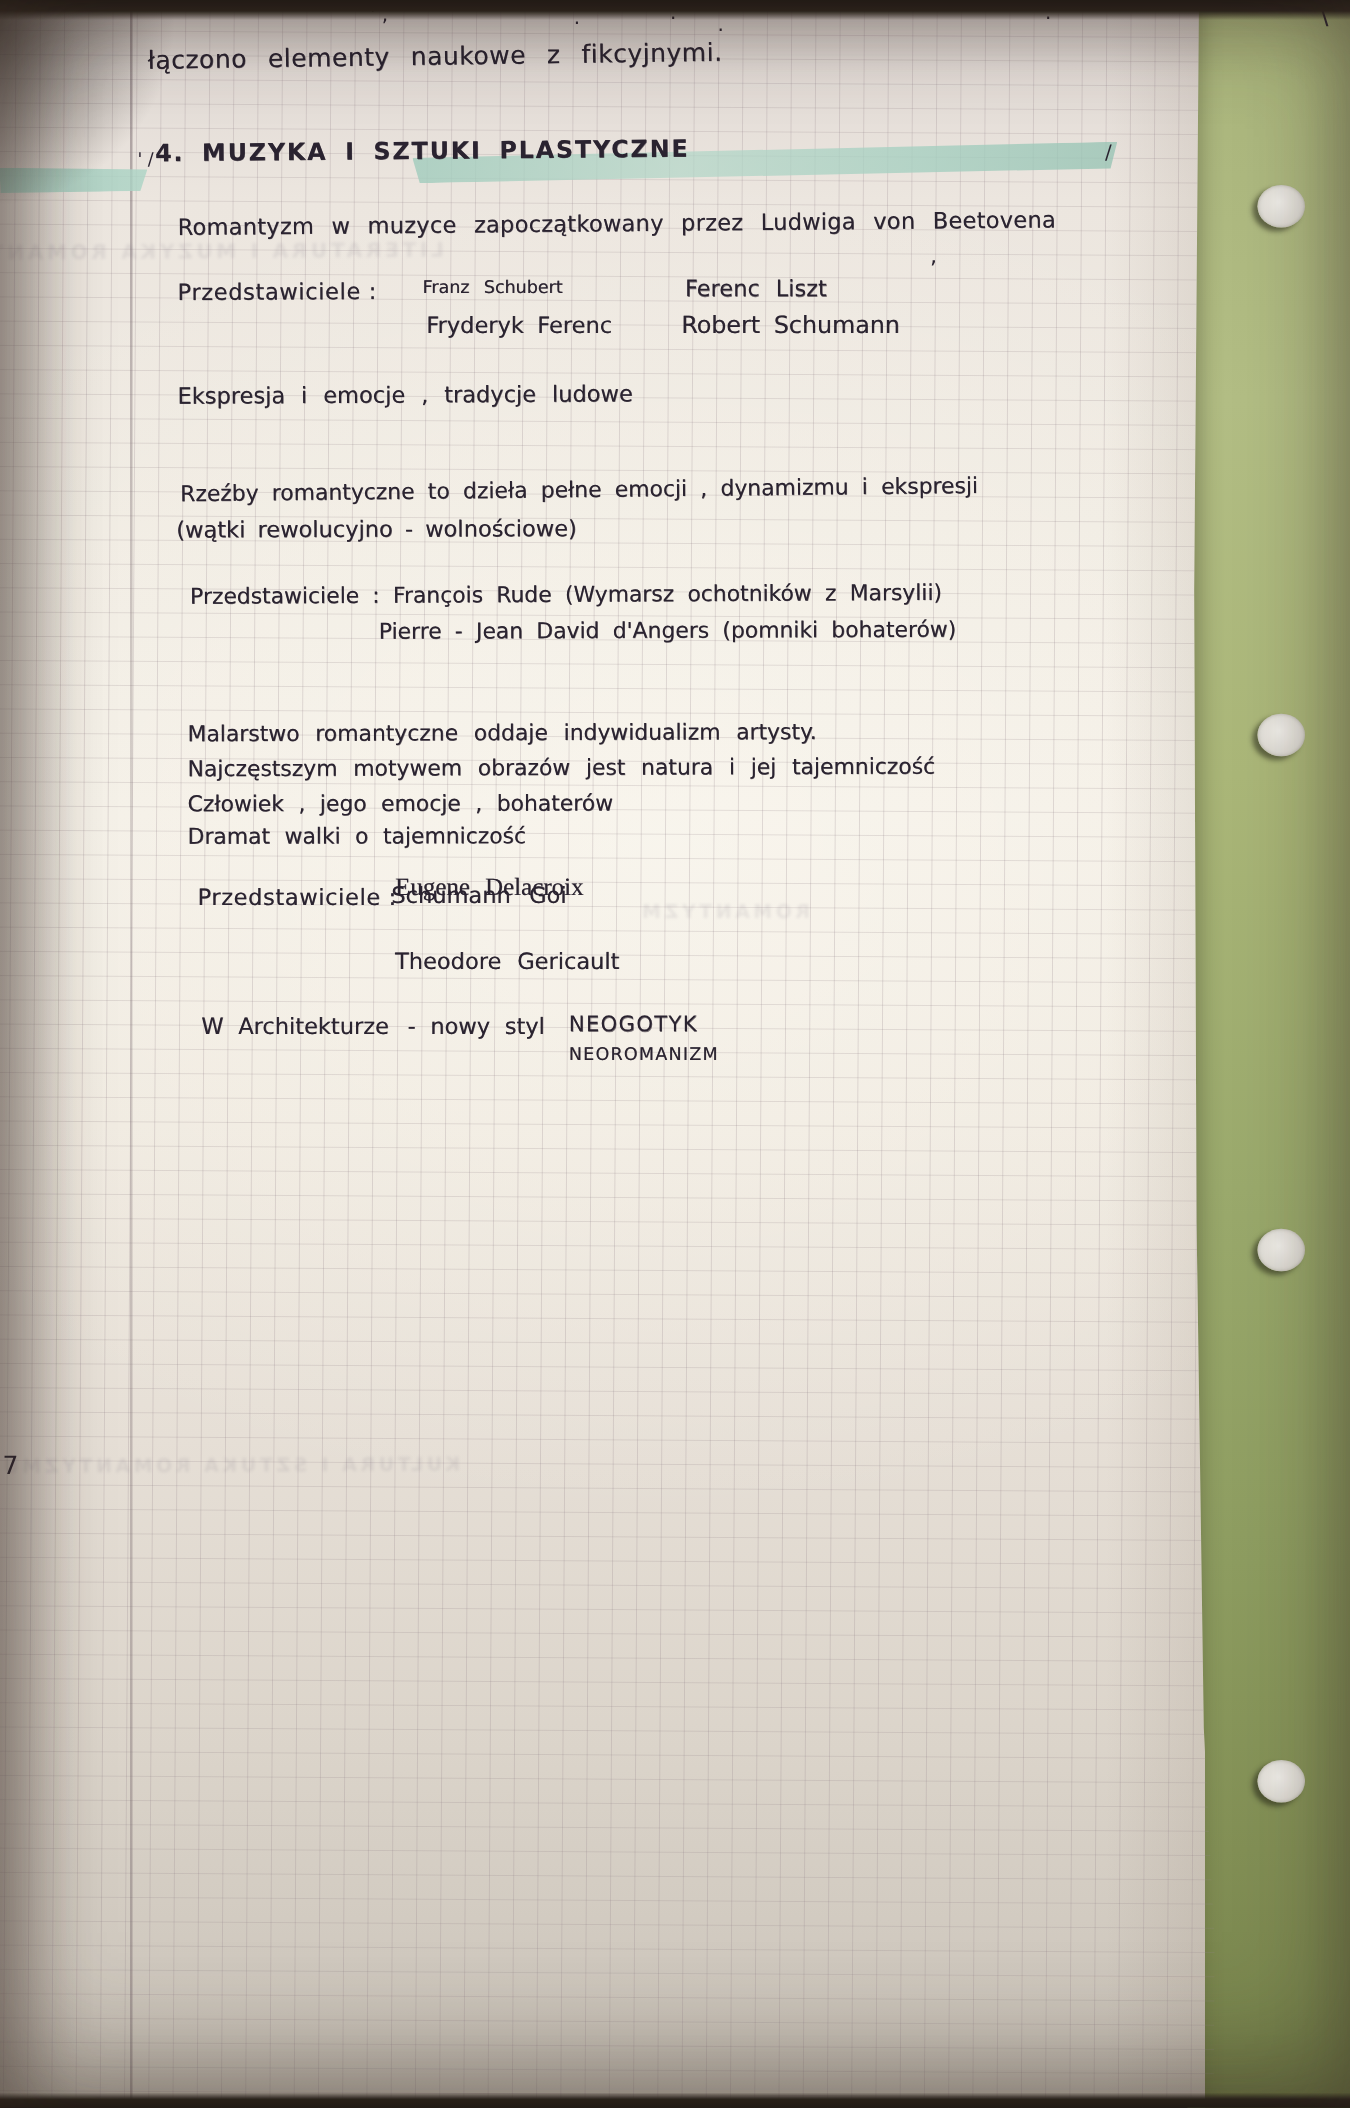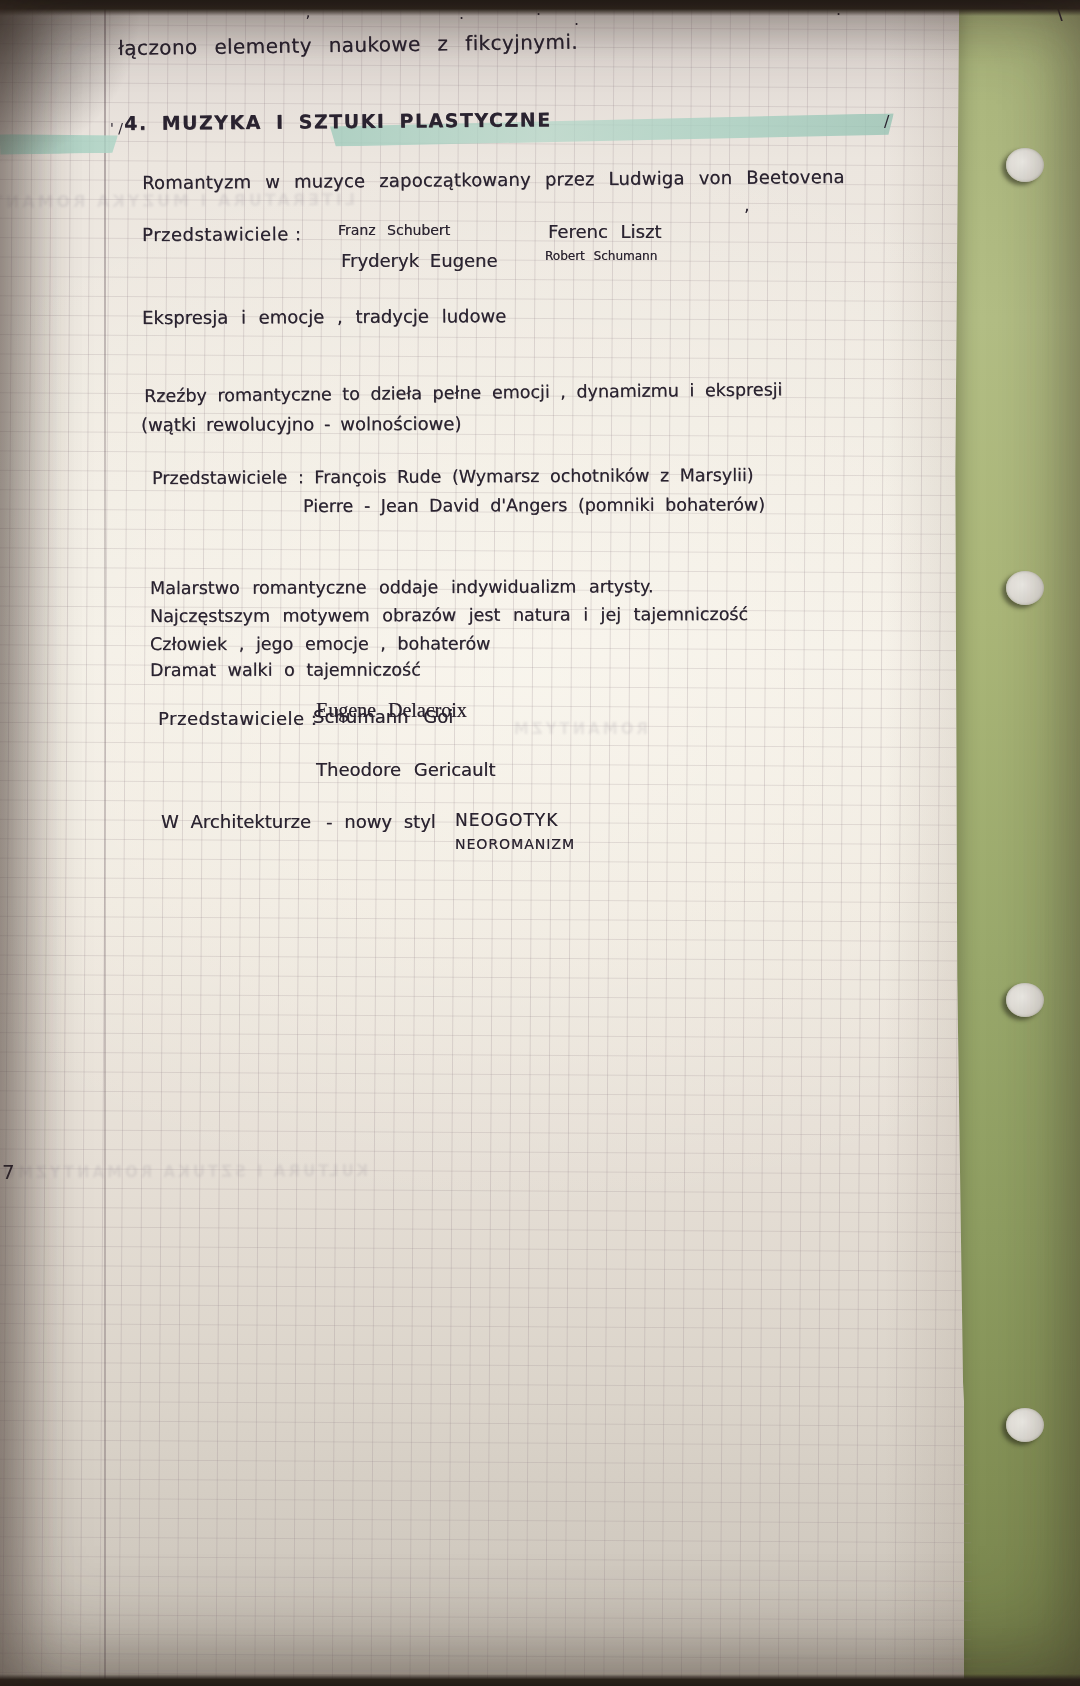--- a/index.html
+++ b/index.html
@@ -73,22 +73,22 @@
         <div class="ghost" style="left: 648px; top: 720px; font-size: 15px; transform: scaleX(-1) rotate(0deg);">ROMANTYZM</div>
         <div class="ghost" style="left: 368px; top: 1162px; font-size: 15px; transform: scaleX(-1) rotate(0.3deg);">KULTURA I SZTUKA ROMANTYZMU ARTYKA</div>
       </div>
     <div class="hw-layer">
         <div class="hw" style="left: 118px; top: 36px; font-size: 20px; word-spacing: 10px; letter-spacing: 0.4px; transform: rotate(-0.8deg);">łączono elementy naukowe z fikcyjnymi.</div>
         <div class="hw hd" style="left: 124px; top: 112px; font-size: 19px; word-spacing: 6px; transform: rotate(-0.5deg);">4. MUZYKA I SZTUKI PLASTYCZNE</div>
         <div class="hw" style="left: 142px; top: 172px; font-size: 18px; word-spacing: 8px; letter-spacing: 0.2px; transform: rotate(-0.5deg);">Romantyzm w muzyce zapoczątkowany przez Ludwiga von Beetovena</div>
         <div class="hw" style="left: 142px; top: 224px; font-size: 18px; letter-spacing: 0.5px; transform: rotate(-0.3deg);">Przedstawiciele :</div>
         <div class="hw" style="left: 338px; top: 222px; font-size: 14px; word-spacing: 7px;">Franz Schubert</div>
         <div class="hw" style="left: 548px; top: 221px; font-size: 18px; word-spacing: 7px;">Ferenc Liszt</div>
-        <div class="hw" style="left: 341px; top: 250px; font-size: 18px; word-spacing: 5px;">Fryderyk Eugene</div>
-        <div class="hw" style="left: 545px; top: 249px; font-size: 12px; word-spacing: 5px;">Robert Schumann</div>
+        <div class="hw" style="left: 341px; top: 250px; font-size: 18px; word-spacing: 5px;">Fryderyk Ferenc</div>
+        <div class="hw" style="left: 545px; top: 249px; font-size: 19px; word-spacing: 5px;">Robert Schumann</div>
         <div class="hw" style="left: 142px; top: 307px; font-size: 18px; word-spacing: 7px; transform: rotate(-0.3deg);">Ekspresja i emocje , tradycje ludowe</div>
         <div class="hw" style="left: 144px; top: 386px; font-size: 17.5px; word-spacing: 5px; transform: rotate(-0.6deg);">Rzeźby romantyczne to dzieła pełne emocji , dynamizmu i ekspresji</div>
         <div class="hw" style="left: 141px; top: 414px; font-size: 18px; word-spacing: 4px; transform: rotate(-0.2deg);">(wątki rewolucyjno - wolnościowe)</div>
         <div class="hw" style="left: 152px; top: 468px; font-size: 17.5px; word-spacing: 5px; transform: rotate(-0.3deg);">Przedstawiciele : François Rude (Wymarsz ochotników z Marsylii)</div>
         <div class="hw" style="left: 303px; top: 496px; font-size: 17.5px; word-spacing: 5px; transform: rotate(-0.2deg);">Pierre - Jean David d'Angers (pomniki bohaterów)</div>
         <div class="hw" style="left: 150px; top: 578px; font-size: 17.5px; word-spacing: 7px; transform: rotate(-0.2deg);">Malarstwo romantyczne oddaje indywidualizm artysty.</div>
         <div class="hw" style="left: 150px; top: 606px; font-size: 17.5px; word-spacing: 7px; transform: rotate(-0.2deg);">Najczęstszym motywem obrazów jest natura i jej tajemniczość</div>
         <div class="hw" style="left: 150px; top: 634px; font-size: 17.5px; word-spacing: 6px; transform: rotate(-0.1deg);">Człowiek , jego emocje , bohaterów</div>
         <div class="hw" style="left: 150px; top: 660px; font-size: 17.5px; word-spacing: 6px; transform: rotate(-0.1deg);">Dramat walki o tajemniczość</div>
         <div class="hw" style="left: 158px; top: 708px; font-size: 18px; letter-spacing: 0.5px;">Przedstawiciele :</div>

